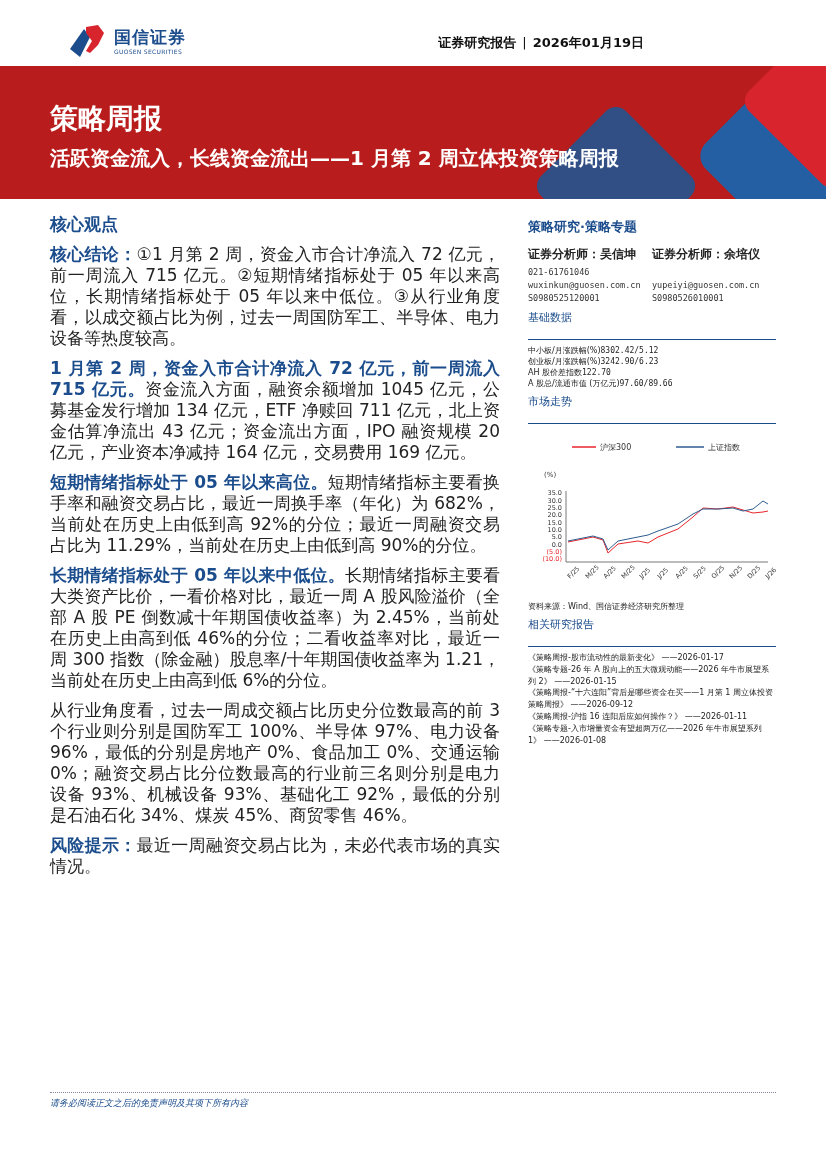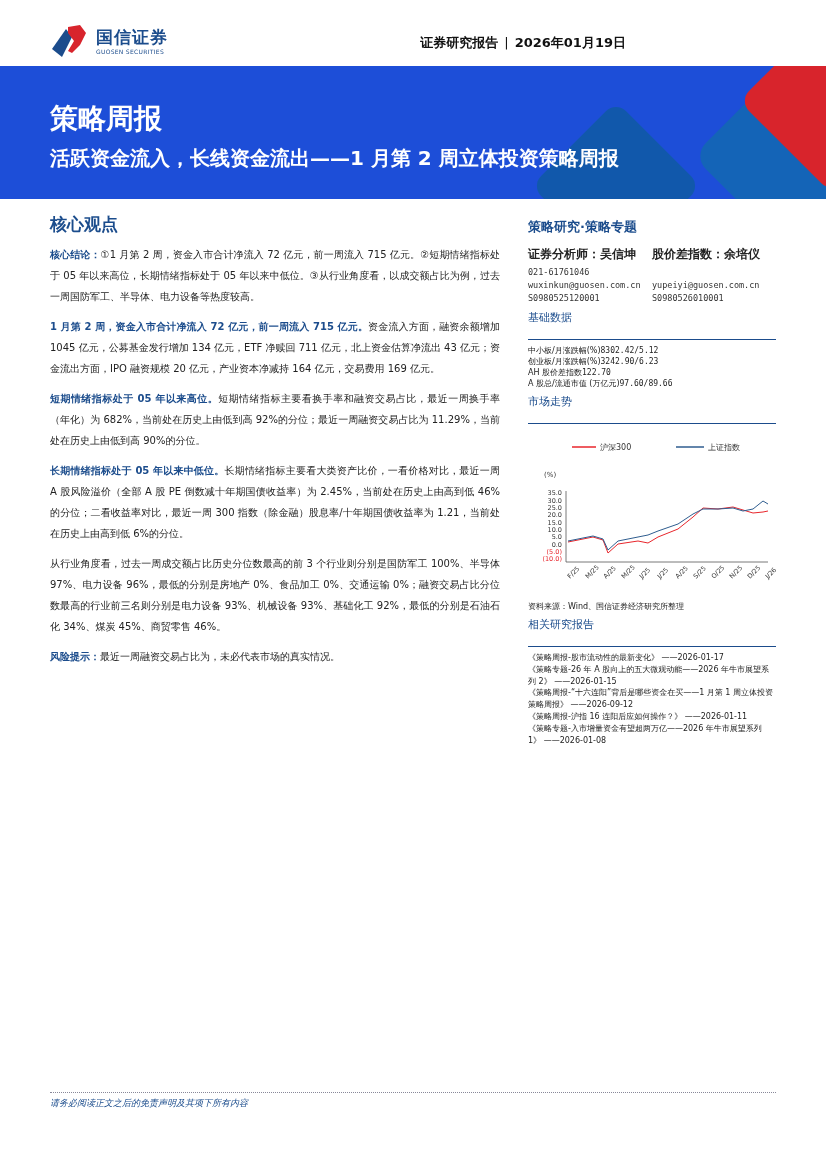--- a/index.html
+++ b/index.html
@@ -1,37 +1,37 @@
 <!DOCTYPE html>
 <html><head>
 <meta charset="utf-8">
 <style>
   * { margin:0; padding:0; box-sizing:border-box; }
   html, body { width:826px; height:1169px; background:#fff; overflow:hidden; }
   body { position:relative; font-family:"DejaVu Sans", "Liberation Sans", sans-serif; color:#222; }
 
-  .header { position:absolute; left:0; top:0; width:676px; height:66px; }
+  .header { position:absolute; left:18px; top:0; width:676px; height:66px; }
   .logo { position:absolute; left:50px; top:23px; display:flex; align-items:center; }
   .logo svg { width:40px; height:36px; }
   .logo-text { margin-left:6px; }
   .logo-cn { font-size:17px; font-weight:bold; color:#1b4c8c; letter-spacing:1px; line-height:18px; }
   .logo-en { font-size:6px; color:#1b4c8c; letter-spacing:0.3px; margin-top:2px; }
   .header-right { position:absolute; right:50px; top:34px; font-size:13px; font-weight:bold; color:#111; }
   .header-right .sep { margin:0 6px; font-weight:normal; }
 
-  .banner { position:absolute; left:0; top:66px; width:826px; height:133px; background:#1d4ed8; overflow:hidden; }
+  .banner { position:absolute; left:0; top:66px; width:826px; height:133px; background:#b91c1c; overflow:hidden; }
   .banner .deco1 { position:absolute; right:-60px; top:10px; width:160px; height:160px; background:#1467b4; transform:rotate(45deg); border-radius:18px; opacity:0.9; }
   .banner .deco2 { position:absolute; right:-70px; top:-30px; width:130px; height:130px; background:#d8242c; transform:rotate(45deg); border-radius:14px; }
   .banner .deco3 { position:absolute; right:150px; top:60px; width:120px; height:120px; background:#0f5ba0; transform:rotate(45deg); border-radius:14px; opacity:0.8; }
   .banner-title { position:absolute; left:50px; top:34px; font-size:28px; font-weight:bold; color:#fff; }
   .banner-sub { position:absolute; left:50px; top:81px; width:700px; font-size:20px; font-weight:bold; color:#fff; line-height:23px; }
 
   .left { position:absolute; left:50px; top:213px; width:450px; }
   .sec-title { font-size:17px; font-weight:bold; color:#1b4c8c; margin-bottom:8px; }
-  .para { font-size:10px; line-height:21px; color:#222; margin-bottom:9px; text-align:justify; }
+  .para { font-size:17px; line-height:21px; color:#222; margin-bottom:9px; text-align:justify; }
   .para .lead { color:#1b4c8c; font-weight:bold; }
 
   .right { position:absolute; left:528px; top:218px; width:248px; }
   .r-title { font-size:13px; font-weight:bold; color:#1b4c8c; margin-bottom:10px; }
   .analysts { display:flex; font-size:9px; }
   .analyst { width:124px; }
   .analyst .name { font-weight:bold; font-size:12px; margin-bottom:3px; }
   .analyst .line { font-family:"DejaVu Sans Mono", monospace; font-size:8.5px; line-height:13px; color:#333; }
   .r-sec { font-size:11px; color:#1b4c8c; border-bottom:1px solid #1b4c8c; padding-bottom:14px; margin-top:5px; margin-bottom:5px; }
   .kv { display:flex; font-size:8px; line-height:11px; color:#222; }
@@ -83,21 +83,21 @@
 <div class="right">
   <div class="r-title">策略研究·策略专题</div>
   <div class="analysts">
     <div class="analyst">
       <div class="name">证券分析师：吴信坤</div>
       <div class="line">021-61761046</div>
       <div class="line">wuxinkun@guosen.com.cn</div>
       <div class="line">S0980525120001</div>
     </div>
     <div class="analyst">
-      <div class="name">股价差指数：余培仪</div>
+      <div class="name">证券分析师：余培仪</div>
       <div class="line">&nbsp;</div>
       <div class="line">yupeiyi@guosen.com.cn</div>
       <div class="line">S0980526010001</div>
     </div>
   </div>
 
   <div class="r-sec">基础数据</div>
   <div>
     <div class="kv">
         <span>中小板/月涨跌幅(%)</span>

